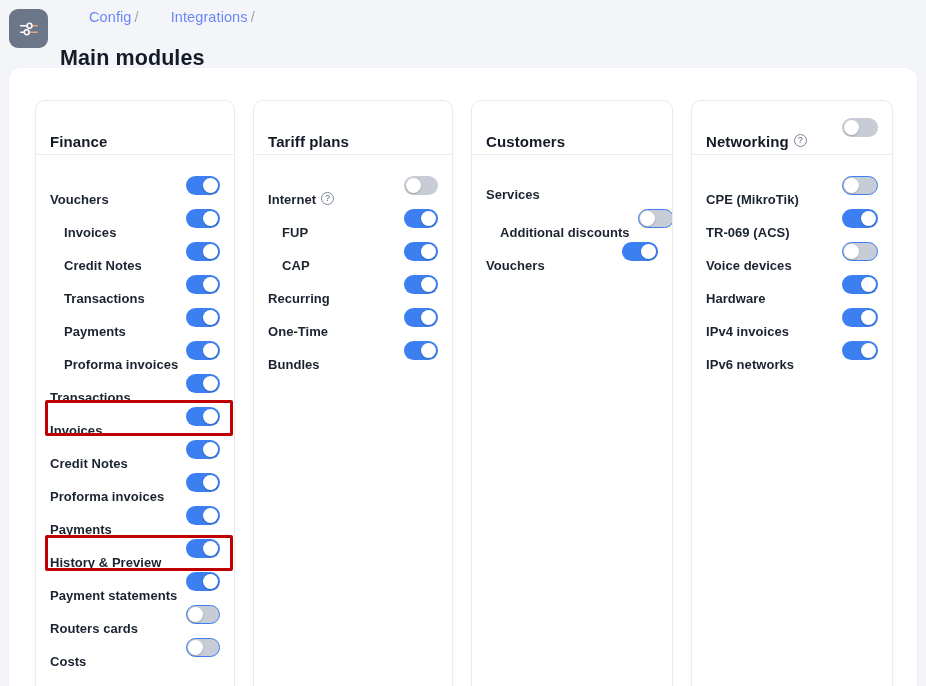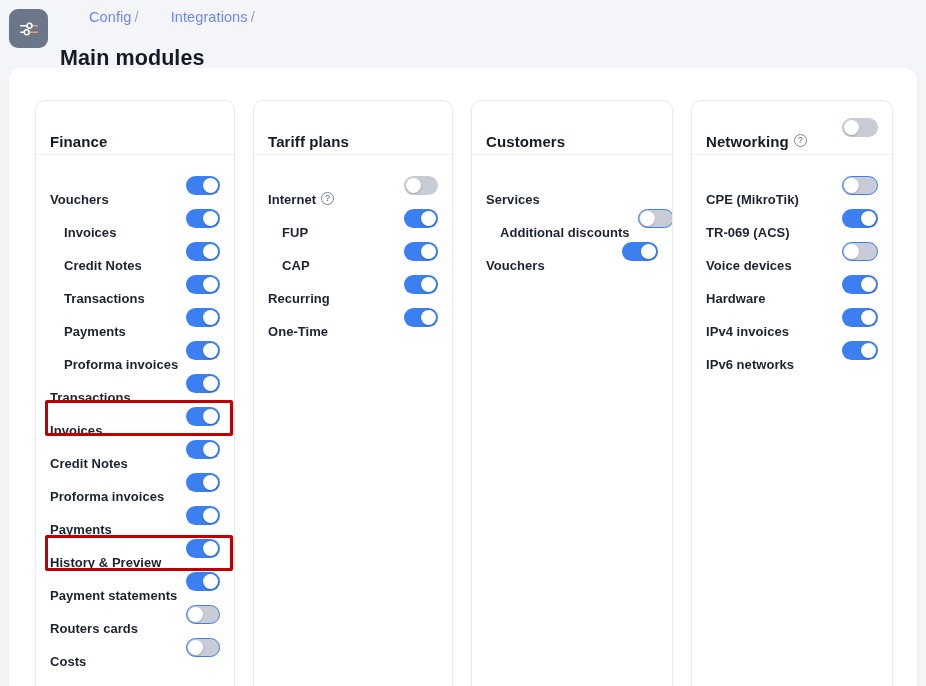--- a/index.html
+++ b/index.html
@@ -124,21 +124,21 @@
     flex: 1 1 auto;
   }
 
   
   .mod-row {
     display: flex;
     align-items: center;
     height: 33px;
     cursor: pointer;
   }
-  .mod-row.no-toggle { cursor: default; }
+  .mod-row.no-toggle { cursor: default; align-items: flex-end; }
 
   .mod-label {
     font-size: 13px;
     font-weight: 700;
     color: #1b2330;
     white-space: nowrap;
     letter-spacing: .05px;
   }
   .mod-row.indent .mod-label { padding-left: 14px; }
 
@@ -422,20 +422,29 @@
           </div>
           <div class="mod-row">
             <span class="label-wrap">
               <span class="mod-label">One-Time</span>
             </span>
             <div class="mod-spacer"></div>
             <div class="toggle on">
               <div class="knob"></div>
             </div>
           </div>
+          <div class="mod-row">
+            <span class="label-wrap">
+              <span class="mod-label">Bundles</span>
+            </span>
+            <div class="mod-spacer"></div>
+            <div class="toggle on">
+              <div class="knob"></div>
+            </div>
+          </div>
         </div>
       </div>
       <div class="module-card w-customer">
         <div class="card-header">
           <span class="label-wrap">
             <span class="card-title">Customers</span>
           </span>
           <div class="card-header-spacer"></div>
         </div>
         <div class="card-body">

